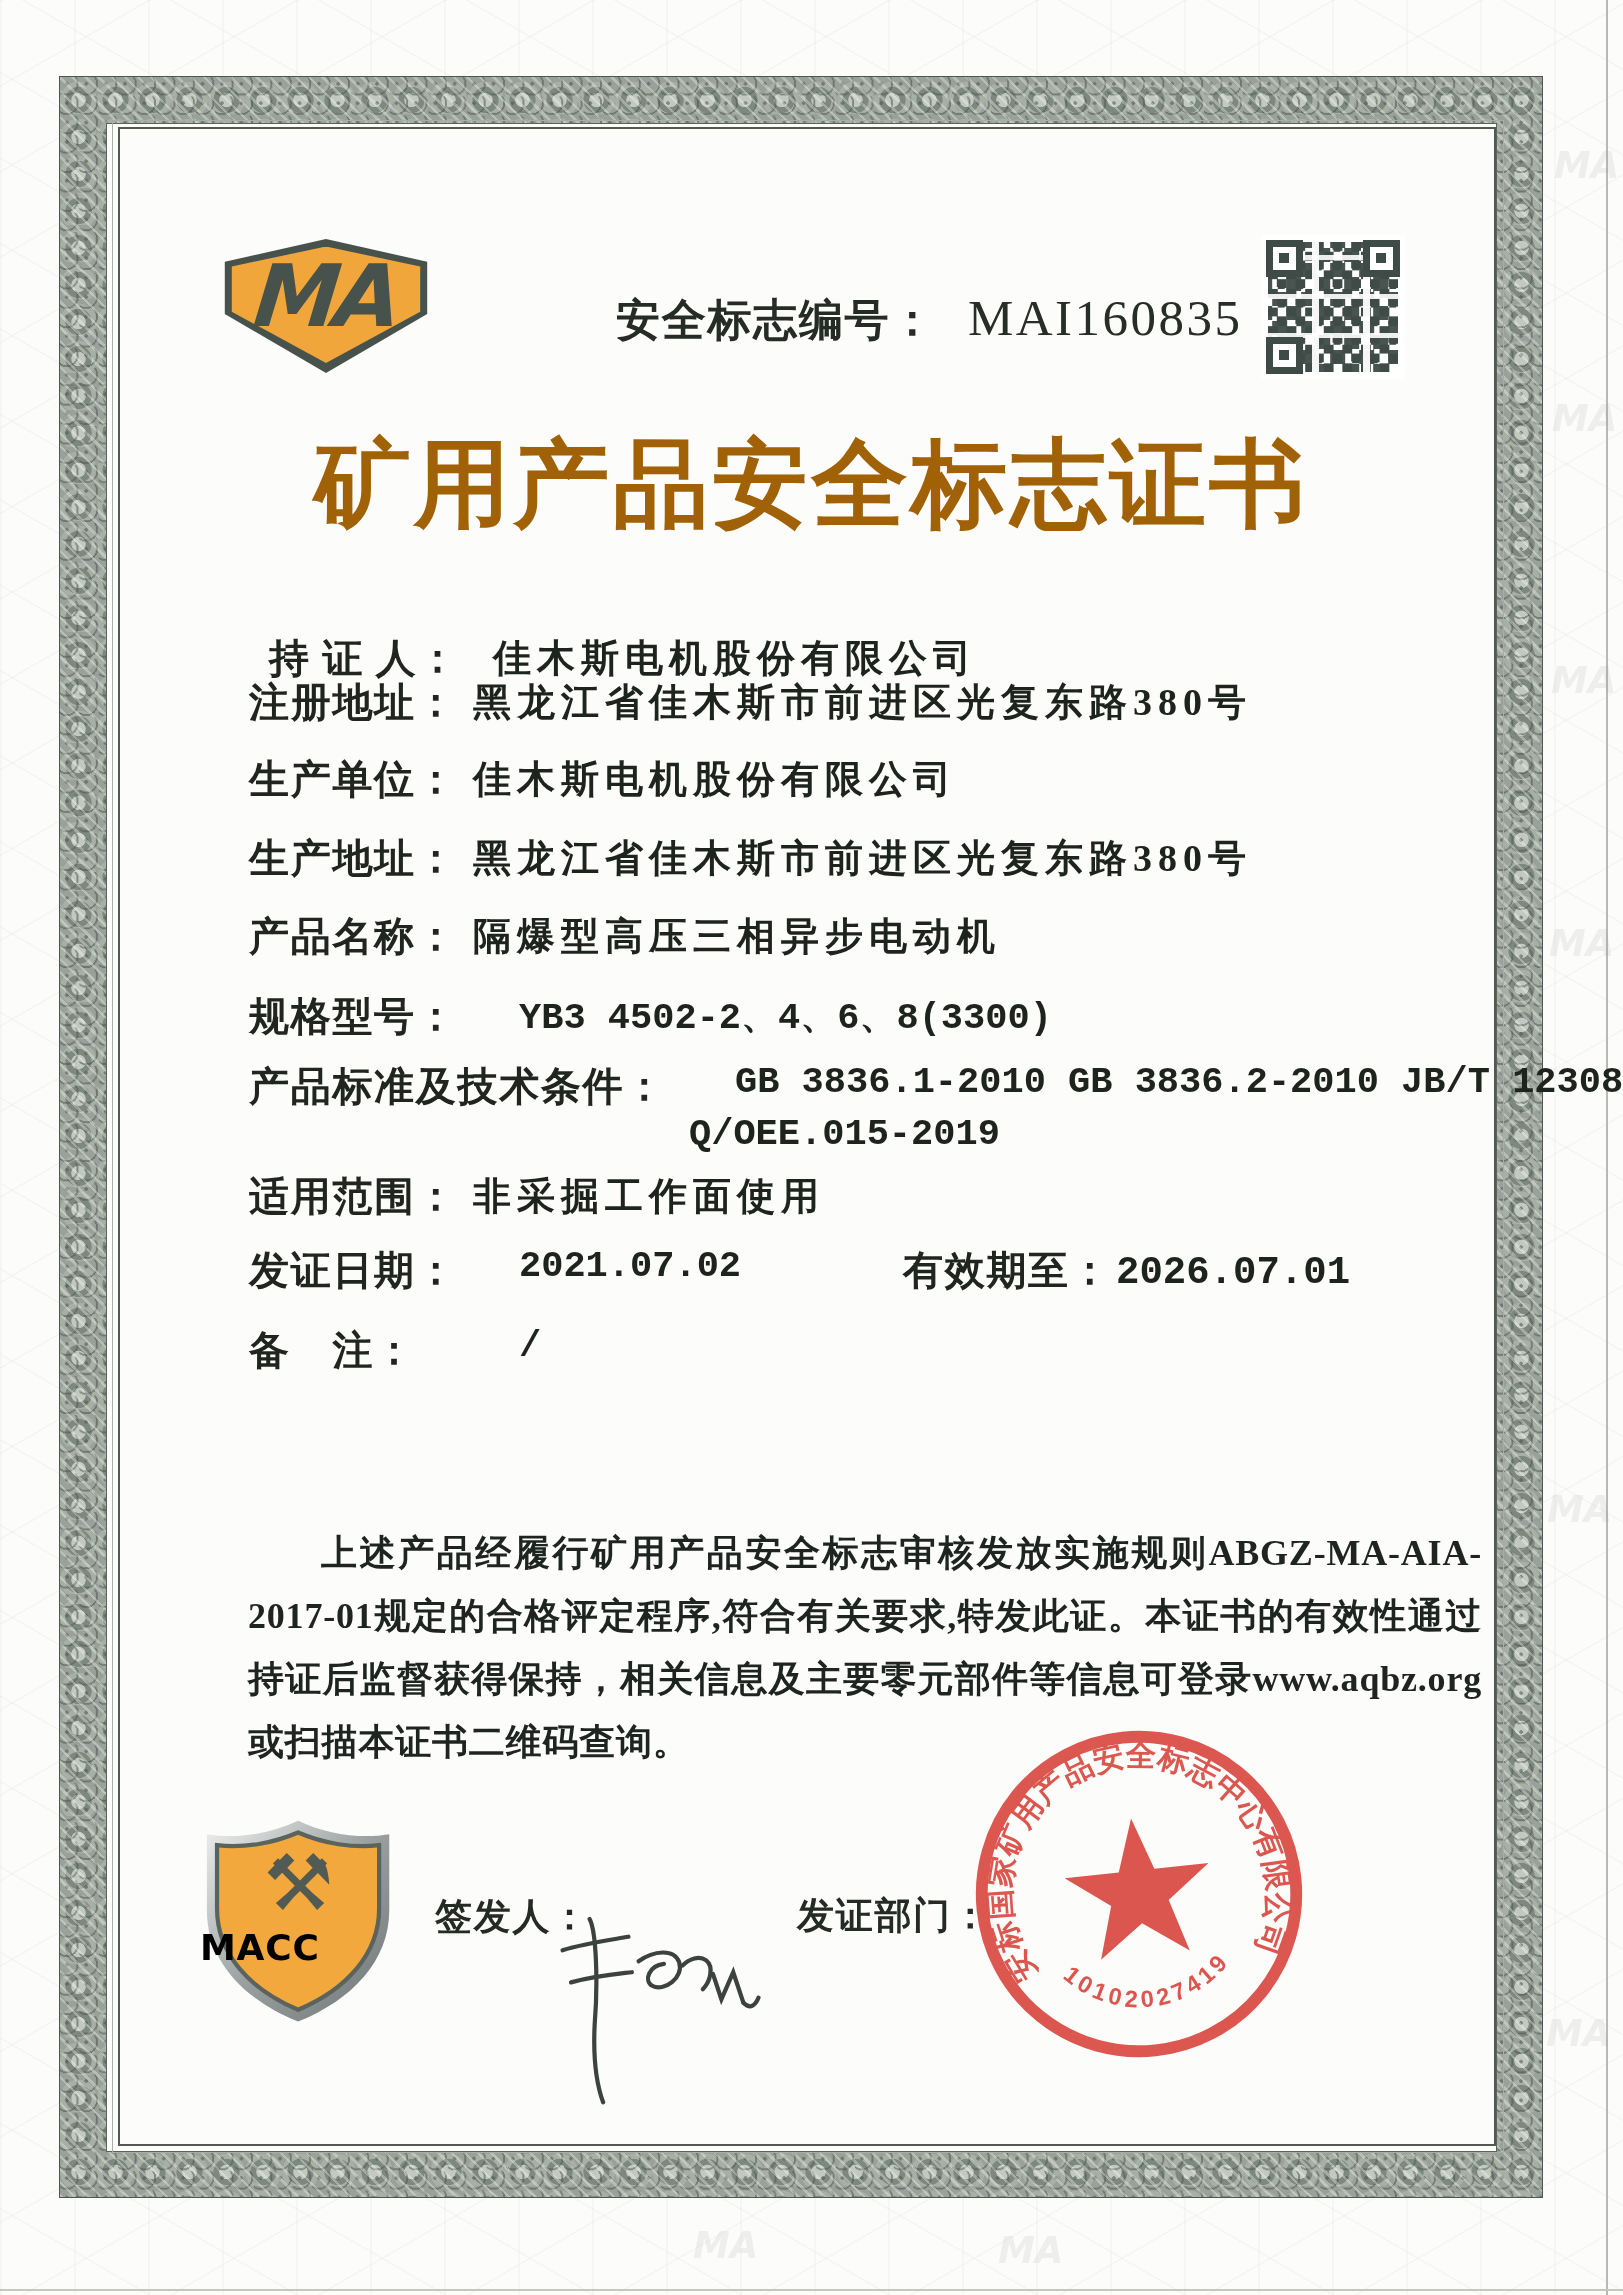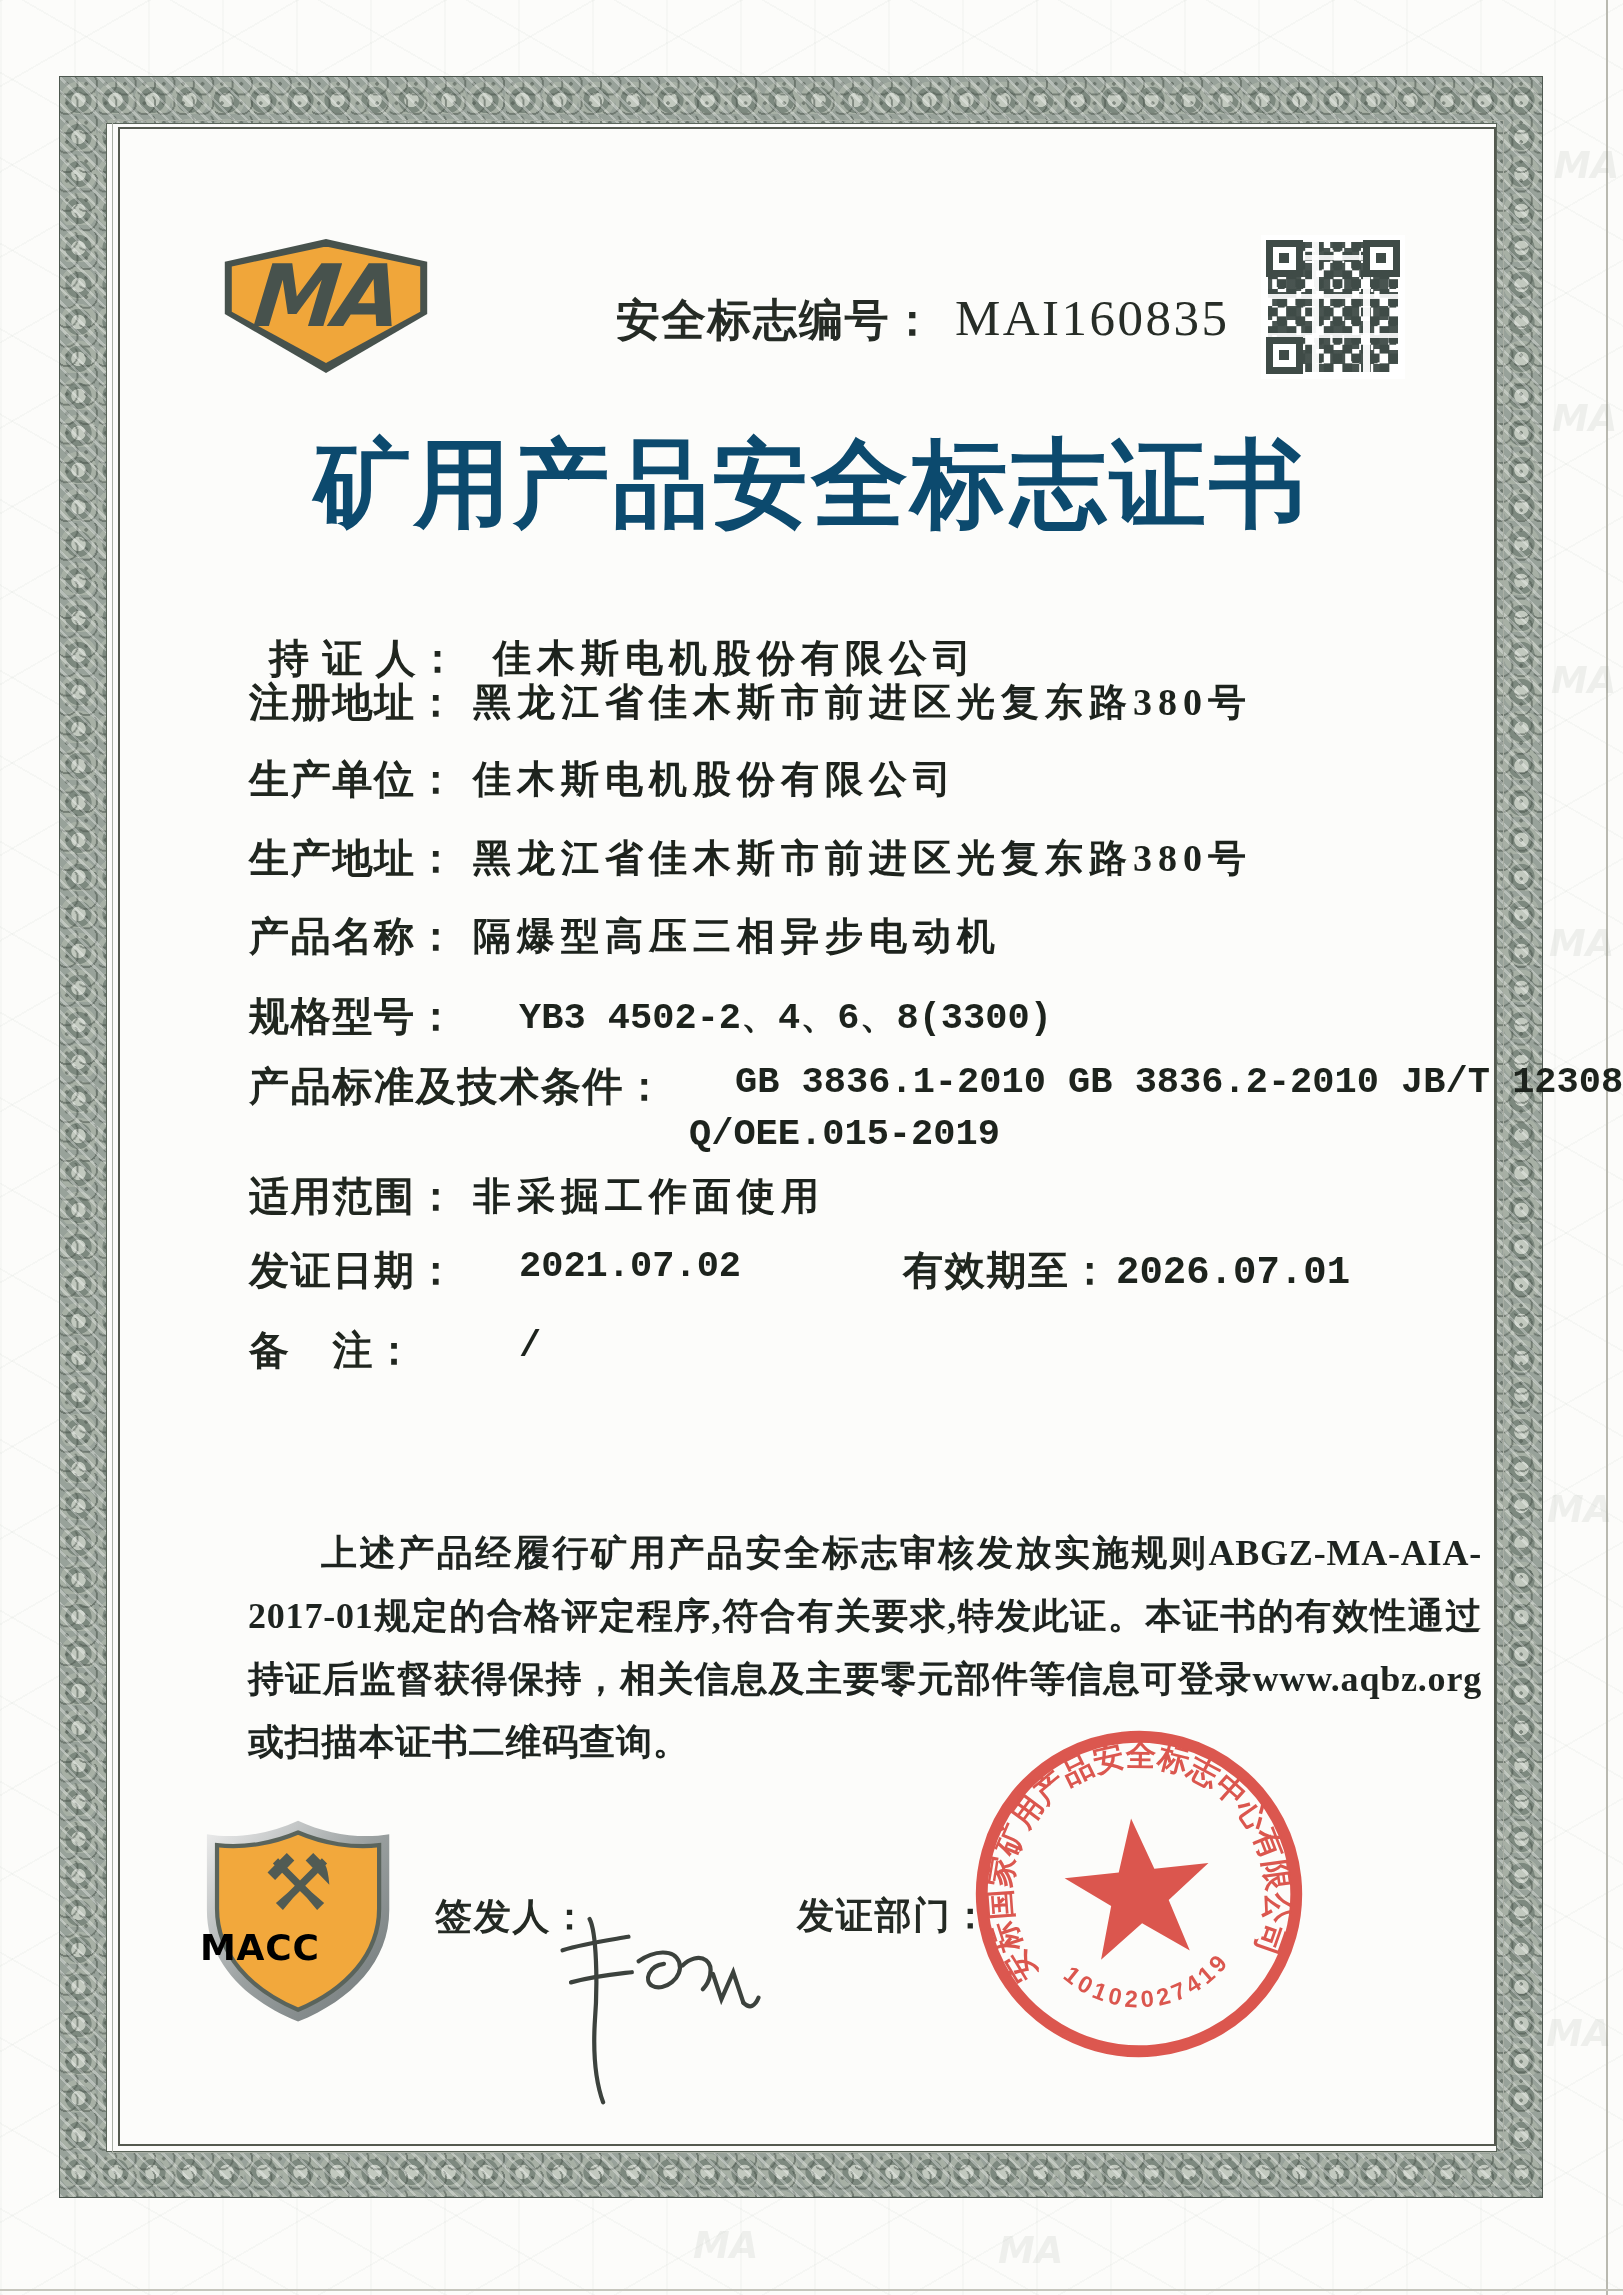--- a/index.html
+++ b/index.html
@@ -42,36 +42,36 @@
   .ma-hex-outer{position:absolute;inset:0;background:#47524d;
     clip-path:polygon(50% 0%,96% 17%,96% 56%,50% 100%,4% 56%,4% 17%);}
   .ma-hex-inner{position:absolute;left:7.6px;top:7.6px;right:7.6px;bottom:10px;background:#f0a63a;
     clip-path:polygon(50% 0%,96% 17%,96% 56%,50% 100%,4% 56%,4% 17%);}
   .ma-letters{position:absolute;left:0;top:6.8px;width:100%;text-align:center;
     font:700 italic 86px "DejaVu Sans",sans-serif;letter-spacing:-5px;color:#47524d;
     transform:skewX(-6deg);}
   
   .meta{position:absolute;left:616px;top:289px;height:68px;white-space:nowrap;}
   .meta .lb{font:700 44px "Liberation Sans",sans-serif;color:#252b25;letter-spacing:1.7px;}
-  .meta .val{font:400 51px "Liberation Serif",serif;color:#272d27;margin-left:19px;letter-spacing:2.5px;}
+  .meta .val{font:400 51px "Liberation Serif",serif;color:#272d27;margin-left:32px;letter-spacing:2.5px;}
   
   .qr{position:absolute;left:1261px;top:235px;width:144px;height:144px;background:#fff;}
   .qr-mod{position:absolute;left:6.8px;top:6.8px;width:130px;height:130px;
     background-image:
       repeating-linear-gradient(90deg, transparent 0 44px, rgba(255,255,255,.95) 44px 51px),
       repeating-linear-gradient(0deg, transparent 0 34px, rgba(255,255,255,.9) 34px 39px),
       repeating-conic-gradient(rgba(63,75,71,.95) 0% 25%, transparent 0% 50%),
       repeating-conic-gradient(#3f4b47 0% 25%, #ffffff 0% 50%);
     background-size:auto,auto,29px 29px,18.6px 18.6px;background-position:0 0,0 0,4.2px 6px,0 0;}
   .finder{position:absolute;width:37px;height:37px;border:7.6px solid #3f4b47;box-sizing:border-box;background:#fff;}
   .finder::after{content:"";position:absolute;left:6px;top:6px;width:10px;height:10px;background:#3f4b47;}
   .f-tl{left:5px;top:5px;} .f-tr{right:5px;top:5px;} .f-bl{left:5px;bottom:5px;}
   
   .title{position:absolute;left:118px;top:421px;width:1387px;text-align:center;
-    font:700 96px "Liberation Serif",serif;color:#0c4a6e;letter-spacing:3.4px;white-space:nowrap;}
+    font:700 96px "Liberation Serif",serif;color:#a16207;letter-spacing:3.4px;white-space:nowrap;}
   
   .frow{position:absolute;left:249px;width:1243px;height:59px;white-space:nowrap;}
   .frow .lb{position:absolute;left:0;top:0;font:700 40px "Liberation Serif",serif;color:#20261f;letter-spacing:1.7px;}
   .frow .val{position:absolute;left:224px;top:1.7px;font:700 38px "Liberation Serif",serif;color:#1d231d;letter-spacing:6px;}
   .frow .val.num{font:700 37px "Liberation Mono",monospace;letter-spacing:0;margin-left:46px;}
   .r0{top:631px;margin-left:20px;} .r1{top:675px;} .r2{top:752px;} .r3{top:831px;} .r4{top:909px;}
   .r5{top:989px;text-decoration:underline;} .r6{top:1059px;} .r7{top:1169px;} .r8{top:1243px;} .r9{top:1323px;}
   .r6 .val{left:440px;} .r6 .val2{position:absolute;left:440px;top:54px;font:700 37px "Liberation Mono",monospace;color:#1d231d;}
   .r8 .lb2{position:absolute;left:647px;top:0;font:700 40px "Liberation Serif",serif;letter-spacing:1.7px;margin-left:7px;}
   .r8 .val2{position:absolute;left:867px;top:8px;font:700 39px "Liberation Mono",monospace;color:#1d231d;text-align:right;}

